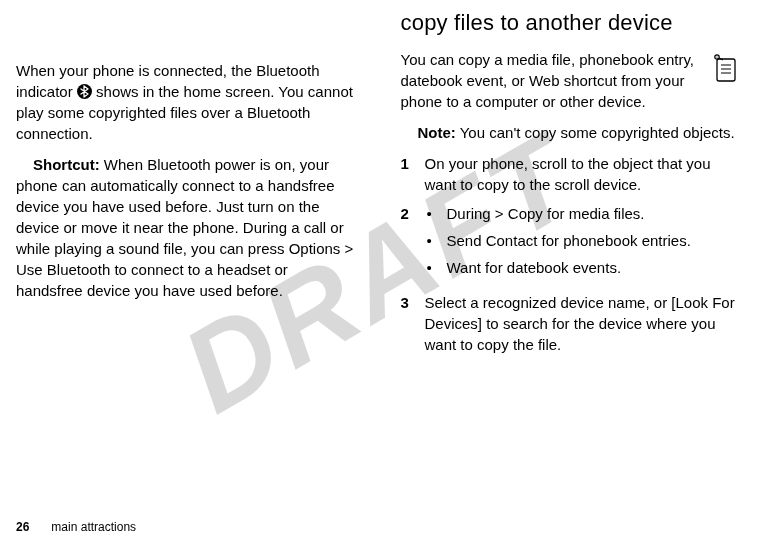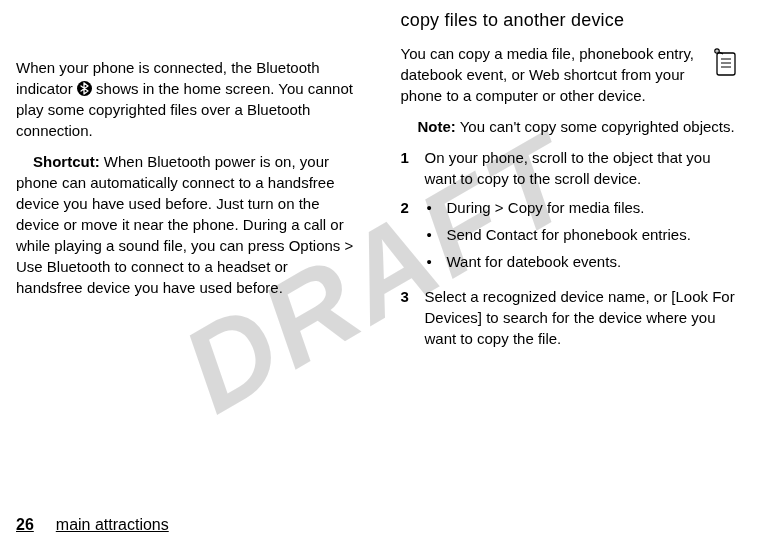--- a/index.html
+++ b/index.html
@@ -51,21 +51,21 @@
     border-radius: 50%;
     color: #fff;
     font-size: 11px;
     line-height: 15px;
     text-align: center;
     vertical-align: -2px;
   }
   .bold { font-weight: bold; margin-left: 17px; }
   .cond { font-family: "Arial Narrow", Arial, sans-serif; font-stretch: condensed; font-weight: normal; }
   h2.section {
-    font-size: 18px;
+    font-size: 22px;
     font-weight: normal;
     margin: 0 0 10px 0;
     letter-spacing: 0.2px;
   }
   .copy-icon {
     float: right;
     margin-left: 8px;
     margin-top: 2px;
   }
   .copy-icon svg { display:block; }
@@ -95,22 +95,21 @@
   ul.bullets > li .dot {
     width: 20px;
     flex-shrink: 0;
     text-align: left;
     padding-left: 2px;
   }
   .footer {
     position: absolute;
     bottom: 10px;
     left: 16px;
-    font-size: 16px;
-    text-decoration: underline;
+    font-size: 12px;
   }
   .footer .pn { font-weight: bold; margin-right: 22px; }
 </style>
 </head>
 <body>
 
 <div class="watermark">DRAFT</div>
 
 <div class="page">
 

